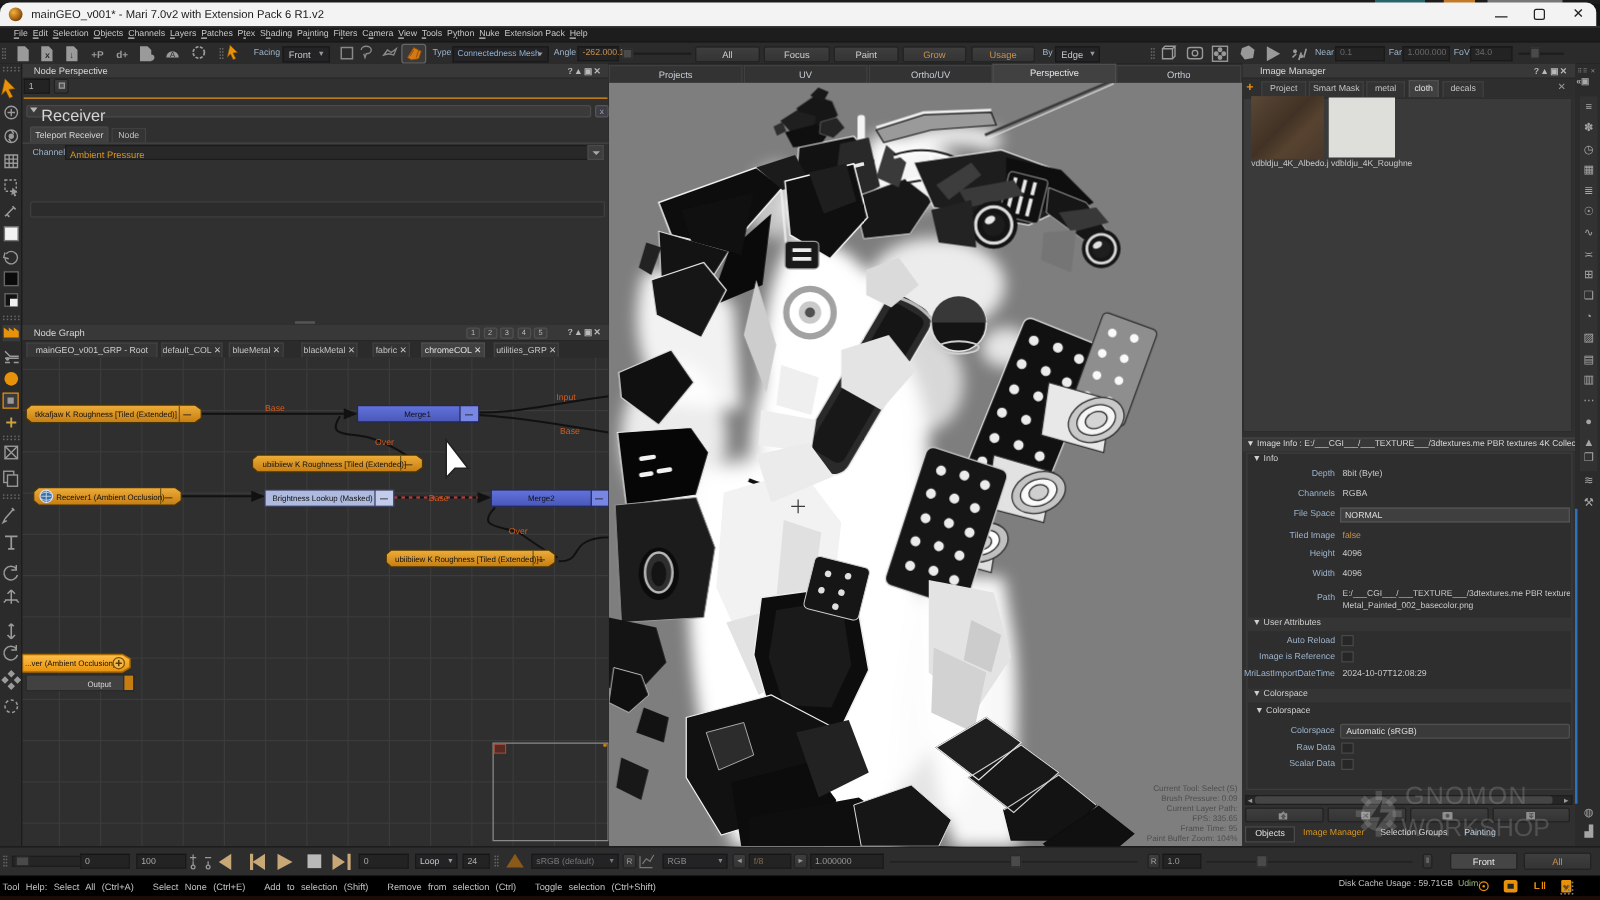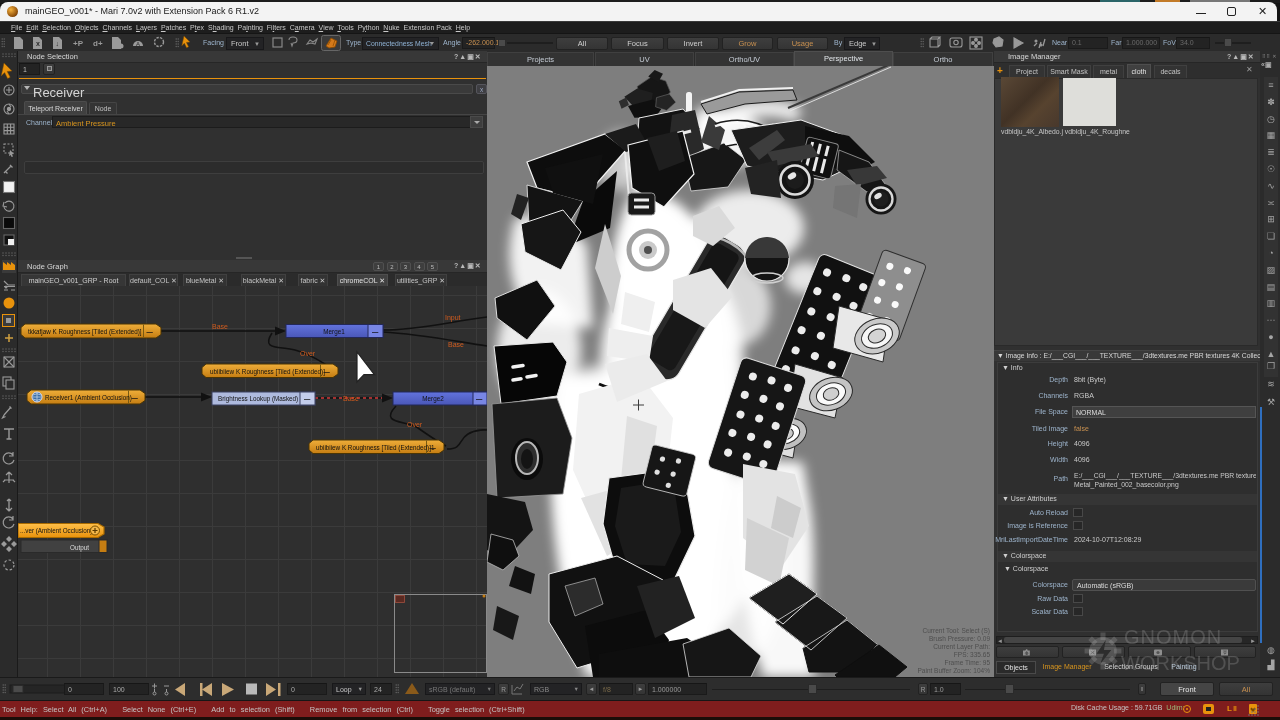--- a/index.html
+++ b/index.html
@@ -81,21 +81,21 @@
 <div class="abs ddn" style="left:226px;top:2.5px;width:38px;height:13px;line-height:12px;padding-left:4px">Front<span style="float:right;margin-right:3px;color:#999;font-size:6px">▼</span></div>
 <div class="abs lbl" style="left:346px;top:5px">Type</div>
 <div class="abs ddn" style="left:362px;top:2.5px;width:77px;height:13px;line-height:12px;padding-left:3px;color:#8fb2d4;font-size:6.8px">Connectedness Mesh</div>
       <div class="abs" style="left:430px;top:8px;width:0;height:0;border-left:2.8px solid transparent;border-right:2.8px solid transparent;border-top:3.5px solid #999"></div>
 <div class="abs lbl" style="left:443px;top:5px">Angle</div>
 <div class="abs fld" style="left:462px;top:3px;width:33px;height:12px;line-height:10px;color:#c89050">-262.000.1</div>
 <div class="abs" style="left:498px;top:5px;width:8px;height:8px;background:#4a4a4a;border:1px solid #2a2a2a"></div>
 <div class="abs" style="left:507px;top:8px;width:46px;height:1.5px;background:#1e1e1e"></div>
 <div class="abs btn" style="left:556px;top:2.5px;width:52px;height:13px;font-size:7.5px;line-height:12px">All</div>
 <div class="abs btn" style="left:611px;top:2.5px;width:53px;height:13px;font-size:7.5px;line-height:12px">Focus</div>
-<div class="abs btn" style="left:667px;top:2.5px;width:52px;height:13px;font-size:7.5px;line-height:12px">Invert</div>
+<div class="abs btn" style="left:667px;top:2.5px;width:52px;height:13px;font-size:7.5px;line-height:12px">Paint</div>
 <div class="abs btn" style="left:722px;top:2.5px;width:51px;height:13px;font-size:7.5px;line-height:12px;color:#c89050">Grow</div>
 <div class="abs btn" style="left:777px;top:2.5px;width:51px;height:13px;font-size:7.5px;line-height:12px;color:#c89050">Usage</div>
 <div class="abs lbl" style="left:834px;top:5px">By</div>
 <div class="abs ddn" style="left:844px;top:2.5px;width:36px;height:13px;line-height:12px;padding-left:4px">Edge<span style="float:right;margin-right:2px;color:#999;font-size:6px">▼</span></div>
 <svg class="abs" style="left:918px;top:0" width="140" height="18">
  <use href="#grip" x="2" y="2"></use>
  <g stroke="#999" fill="none" stroke-width="1.1">
   <path d="M12,5 h8 v8 h-8 z M12,5 l2,-2 h8 l-2,2 m2,-2 v8 l-2,2"></path>
   <rect x="32" y="4" width="12" height="9" rx="2"></rect>
           <circle cx="38" cy="8.5" r="2.2"></circle>
@@ -184,21 +184,21 @@
   <g fill="#9a9a9a" stroke="none">
             <path d="M9,485 l3,3 -3,3 -3,-3 z M4,490 l3,3 -3,3 -3,-3 z m10,0 l3,3 -3,3 -3,-3 z M9,495 l3,3 -3,3 -3,-3 z"></path>
           </g>
   <circle cx="9" cy="514" r="5" stroke-dasharray="2.5 2"></circle>
  </g>
 </svg>
 </div>
 
 <div class="abs" id="nodeprops" style="left:18px;top:51px;width:469px;height:209px;background:#303030">
  <div class="abs" style="left:0;top:0;width:469px;height:12px;background:#383838;border-bottom:1px solid #262626"></div>
- <div class="abs ptitle" style="left:9px;top:1px">Node Selection</div>
+ <div class="abs ptitle" style="left:9px;top:1px">Node Perspective</div>
  <div class="abs ticon" style="left:436px;top:1.5px;font-weight:bold">?▲▣✕</div>
  <div class="abs fld" style="left:1px;top:11.5px;width:21px;height:12px;color:#bbb">1</div>
  <div class="abs btn" style="left:25px;top:11.5px;width:12px;height:12px">
         <div style="position:absolute;left:2.5px;top:2.5px;width:5px;height:5px;border:1px solid #999;background:#555"></div>
       </div>
  <div class="abs" style="left:1px;top:26.5px;width:467px;height:1.6px;background:#e8920c"></div>
  <div class="abs" style="left:3px;top:32.5px;width:452px;height:10.5px;background:#3a3a3a;border:1px solid #4a4a4a;border-radius:2px"></div>
  <div class="abs" style="left:6px;top:35px;width:0;height:0;border-left:3.5px solid transparent;border-right:3.5px solid transparent;border-top:4.5px solid #b5b5b5"></div>
  <div class="abs" style="left:15px;top:33.5px;color:#d5d5d5;font-size:13px">Receiver</div>
  <div class="abs" style="left:458px;top:32.5px;width:11px;height:10.5px;background:#3e3e42;border:1px solid #55555c;border-radius:2px;color:#9aa7c0;font-size:6.5px;text-align:center;line-height:9px">x</div>
@@ -768,21 +768,21 @@
  <div class="abs" style="left:808px;top:6px;width:9px;height:10px;background:#4a4a4a;border:1px solid #2a2a2a"></div>
  <div class="abs btn" style="left:918px;top:5px;width:10px;height:12px;font-size:6.5px;line-height:11px;color:#999">R</div>
  <div class="abs fld" style="left:930px;top:5px;width:31px;height:12px;color:#999">1.0</div>
  <div class="abs" style="left:965px;top:10.5px;width:165px;height:1.5px;background:#1e1e1e"></div>
  <div class="abs" style="left:1005px;top:6px;width:9px;height:10px;background:#4a4a4a;border:1px solid #2a2a2a"></div>
  <div class="abs btn" style="left:1138px;top:5px;width:8px;height:12px;font-size:6px;line-height:11px;color:#999">‖</div>
  <div class="abs btn" style="left:1160px;top:4px;width:54px;height:14px;font-size:7.5px;line-height:13px;background:#454545;color:#e8e8e8">Front</div>
  <div class="abs btn" style="left:1219px;top:4px;width:54px;height:14px;font-size:7.5px;line-height:13px;color:#c89050">All</div>
 </div>
 
-<div class="abs" id="statusbar" style="left:0;top:700px;width:1280px;height:17px;background:#7f1d1d;border-top:1px solid #161616">
+<div class="abs" id="statusbar" style="left:0;top:700px;width:1280px;height:17px;background:#000000;border-top:1px solid #161616">
  <div class="abs" style="left:2px;top:3.5px;color:#c4c4c4;font-size:7.4px;word-spacing:3px">Tool Help: Select All (Ctrl+A)&nbsp;&nbsp;&nbsp;Select None (Ctrl+E)&nbsp;&nbsp;&nbsp;Add to selection (Shift)&nbsp;&nbsp;&nbsp;Remove from selection (Ctrl)&nbsp;&nbsp;&nbsp;Toggle selection (Ctrl+Shift)</div>
  <div class="abs" style="left:1071px;top:3px;color:#c4c4c4;font-size:7px">Disk Cache Usage : 59.71GB&nbsp; <span style="color:#9ab87a">Udim:</span></div>
  <div class="abs" style="left:1183px;top:4px;width:8px;height:8px;border:1.3px solid #e8920c;border-radius:50%">
         <div style="position:absolute;left:2px;top:2px;width:2px;height:2px;background:#e8920c;border-radius:50%"></div>
       </div>
  <div class="abs" style="left:1203px;top:3px;width:11px;height:10px;background:#e8920c;border-radius:2px">
         <div style="position:absolute;left:3px;top:3px;width:5px;height:4px;background:#222"></div>
       </div>
  <div class="abs" style="left:1227px;top:3px;color:#e8920c;font-size:8px;font-weight:bold;letter-spacing:1px">L‖</div>
  <div class="abs" style="left:1249px;top:3px;width:8px;height:10px;background:#e8920c;border-radius:1px">

